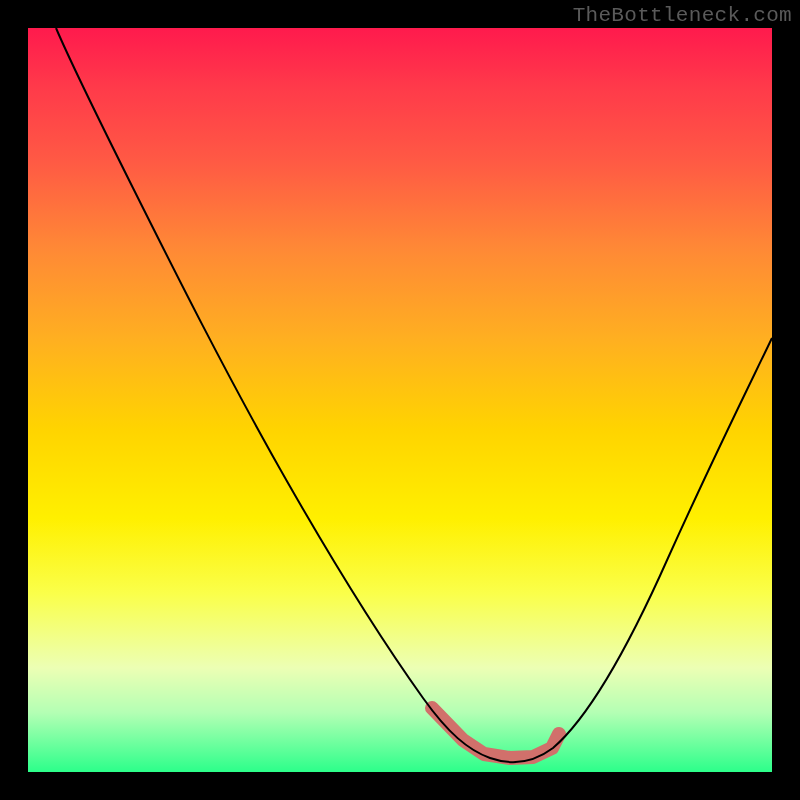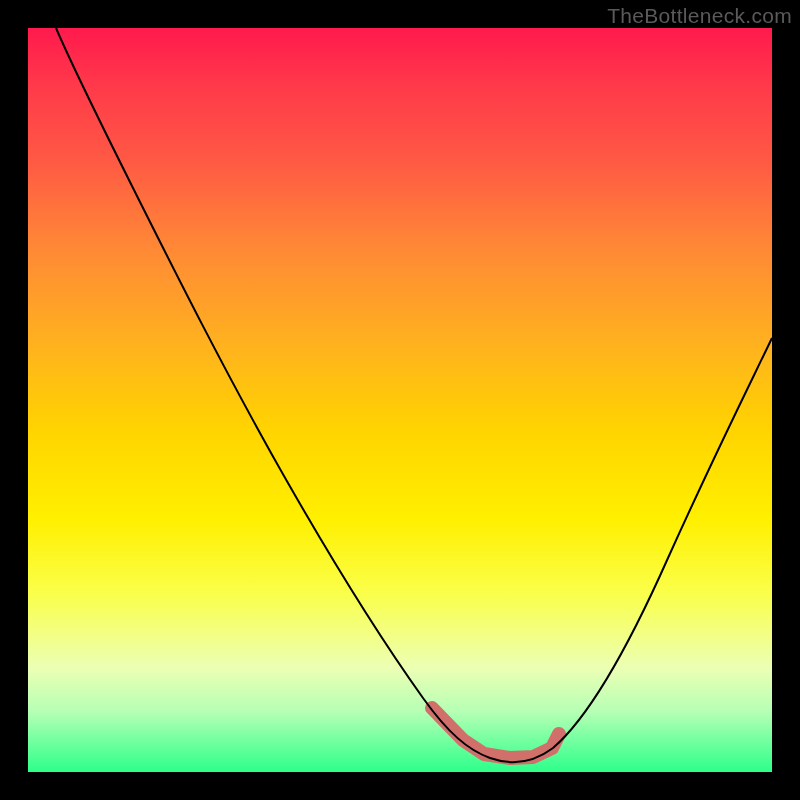--- a/index.html
+++ b/index.html
@@ -9,20 +9,21 @@
     height: 800px;
     background: #000;
     font-family: Arial, Helvetica, sans-serif;
     overflow: hidden;
   }
   .frame {
     position: absolute;
     width: 800px;
     height: 800px;
     background: #000;
+    font-family: Liberation Mono, monospace;
   }
   .plot-area {
     position: absolute;
     left: 28px;
     top: 28px;
     width: 744px;
     height: 744px;
     background: linear-gradient(to bottom,
       #ff1a4d 0%,
       #ff3a4a 8%,

